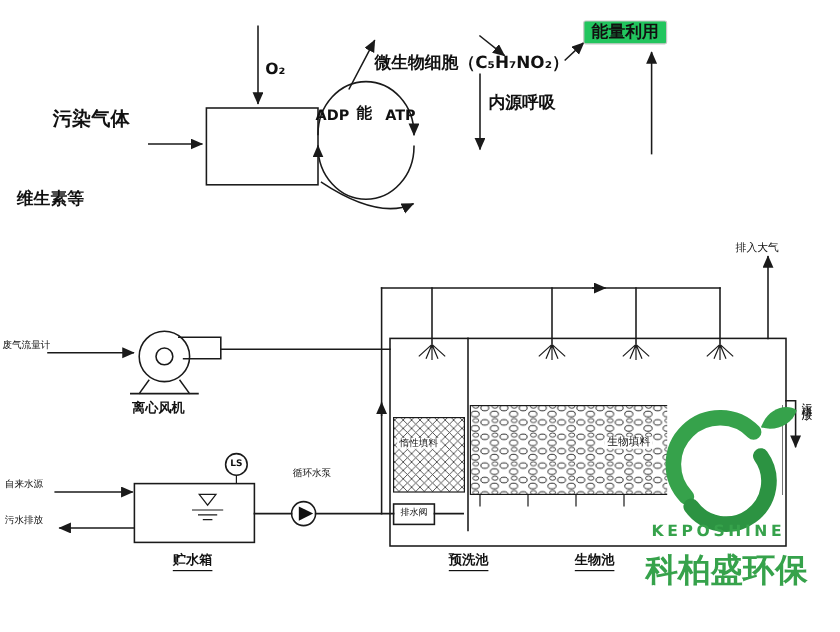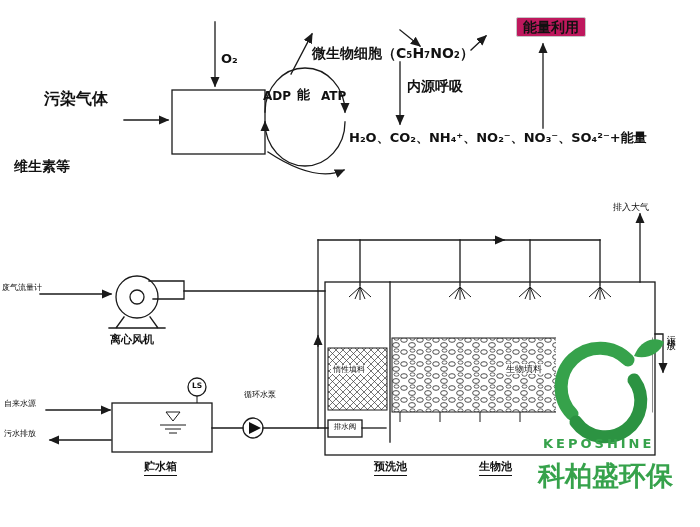--- a/index.html
+++ b/index.html
@@ -8,21 +8,21 @@
   svg.layer{position:absolute;left:0;top:0;}
   .k{stroke:#1a1a1a;stroke-width:1.3;fill:none;stroke-linecap:square;}
   .kthin{stroke:#1a1a1a;stroke-width:1;fill:none;}
   .fillk{fill:#111;stroke:none;}
   .lbl{position:absolute;white-space:nowrap;line-height:1.15;color:#111;}
   .w7{font-weight:700;} .w6{font-weight:600;}
   .s16{font-size:16px;} .s15{font-size:15px;} .s14{font-size:14px;} .s13{font-size:13px;}
   .s12{font-size:12px;} .s11{font-size:11px;} .s9{font-size:9px;} .s8{font-size:8px;}
   .s7{font-size:7.5px;}
   .cen{display:flex;align-items:center;justify-content:center;text-align:center;}
-  .tag{background:#be185d;border:1px solid #c6c6c6;border-radius:2px;padding:1px 6px;margin-left:30px;}
+  .tag{background:#22c55e;border:1px solid #c6c6c6;border-radius:2px;padding:1px 6px;}
   .wbg{background:#fff;padding:0 2px;border:0;}
   .ul{border-bottom:1px solid #111;padding-bottom:1px;}
   .vert{writing-mode:vertical-rl;text-orientation:upright;letter-spacing:2px;}
   .brand{color:var(--brand-green,#36A24B);}
   .brand-en{letter-spacing:3px;font-weight:600;}
 </style>
 </head>
 <body>
 
 <div class="canvas">
@@ -117,21 +117,20 @@
 
   <span class="lbl s16 w7" style="left:44px;top:90px;">污染气体</span>
   <span class="lbl s14 w7" style="left:14px;top:158px;">维生素等</span>
   <span class="lbl s13 w6" style="left:221px;top:52px;">O₂</span>
   <span class="lbl s12 w6" style="left:263px;top:90px;">ADP</span>
   <span class="lbl s13 w6" style="left:297px;top:88px;">能</span>
   <span class="lbl s12 w6" style="left:321px;top:90px;text-align:right;">ATP</span>
   <span class="lbl s14 w7" style="left:312px;top:45px;">微生物细胞（C₅H₇NO₂）</span>
   <span class="lbl s14 w7 tag" style="left:486px;top:17px;">能量利用</span>
   <span class="lbl s14 w7" style="left:407px;top:78px;">内源呼吸</span>
-  <span class="lbl s13 w6" style="left:349px;top:131px;">H₂O、CO₂、NH₄⁺、NO₂⁻、NO₃⁻、SO₄²⁻+能量</span>
 
   <span class="lbl s8" style="left:2px;top:283px;">废气流量计</span>
   <span class="lbl s11 w7" style="left:110px;top:334px;">离心风机</span>
   <span class="lbl s8" style="left:4px;top:399px;">自来水源</span>
   <span class="lbl s8" style="left:4px;top:429px;">污水排放</span>
   <span class="lbl s11 w7 ul" style="left:144px;top:461px;">贮水箱</span>
   <span class="lbl cen s7 w7" style="left:189px;top:382px;width:16px;">LS</span>
   <span class="lbl s8" style="left:244px;top:390px;">循环水泵</span>
   <span class="lbl cen s7" style="left:328px;top:423px;width:34px;">排水阀</span>
   <span class="lbl s8 wbg" style="left:331px;top:365px;">惰性填料</span>

